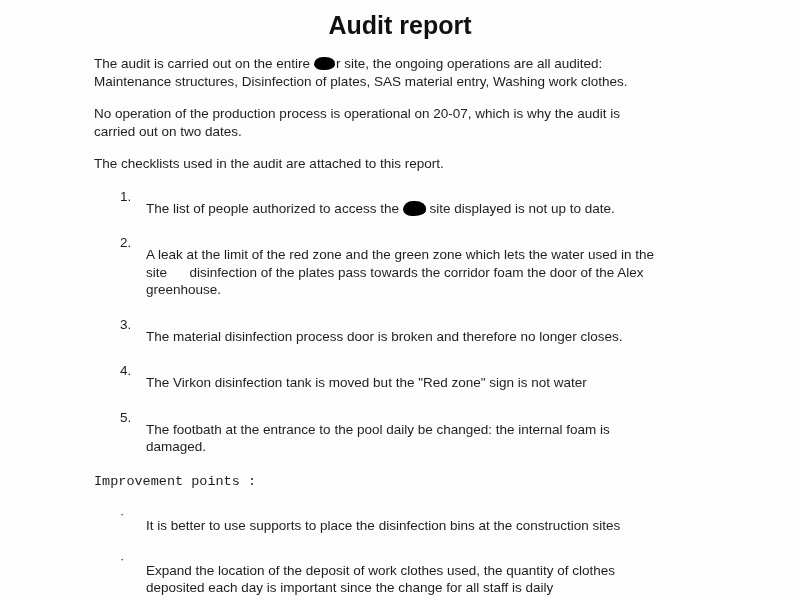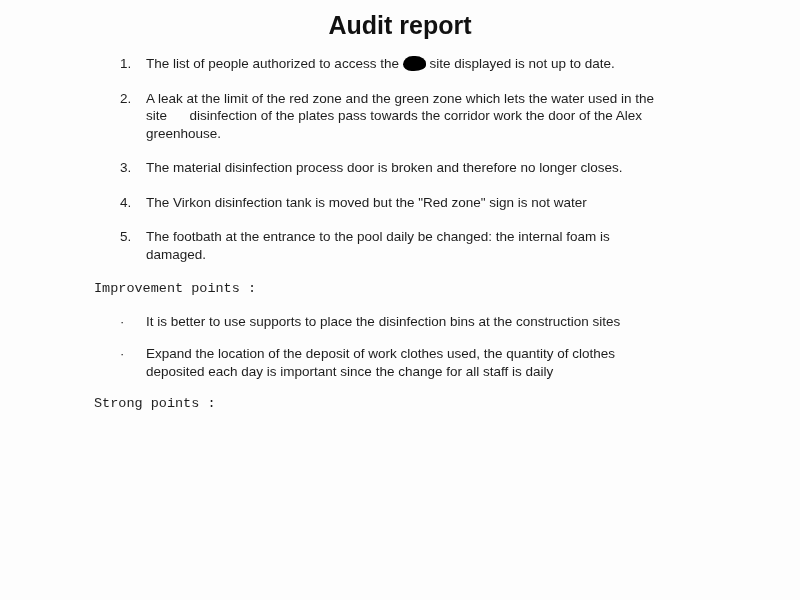--- a/index.html
+++ b/index.html
@@ -35,54 +35,60 @@
     margin-bottom: 17px;
   }
   .list-item .num {
     flex: 0 0 26px;
     margin-left: 26px;
     white-space: pre-wrap;
   }
   .list-item .itext {
     flex: 1;
     white-space: pre-wrap;
+    margin-top: 12px;
   }
   .bullet-item { margin-bottom: 15px; }
   .bullet-item .num { font-size: 13px; }
   .blob {
     display: inline-block;
     background: #000;
     border-radius: 48% 52% 58% 42% / 62% 55% 45% 50%;
     vertical-align: -2px;
   }
   .blob-1 { width: 21px; height: 13px; margin-right: 1px; }
   .blob-2 { width: 23px; height: 15px; vertical-align: -3px; }
   .section-heading { white-space: pre-wrap; font-family: Liberation Mono, monospace; }
 </style>
 </head>
 <body>
 
 <div class="page">
 
   <h1 class="doc-title">Audit report</h1>
 
+  <p class="para"><span>The audit is carried out on the entire </span><span class="blob blob-1"></span><span>r site, the ongoing operations are all audited:
+Maintenance structures, Disinfection of plates, SAS material entry, Washing work clothes.</span></p>
+
+  <p class="para">No operation of the production process is operational on 20-07, which is why the audit is
+carried out on two dates.</p>
 
 
-
+  <p class="para">The checklists used in the audit are attached to this report.</p>
 
 
   <div class="list-item">
     <span class="num">1.</span>
     <span class="itext"><span>The list of people authorized to access the </span><span class="blob blob-2"></span><span> site displayed is not up to date.</span></span>
   </div>
 
   <div class="list-item">
     <span class="num">2.</span>
     <span class="itext">A leak at the limit of the red zone and the green zone which lets the water used in the
-site      disinfection of the plates pass towards the corridor work the door of the Alex
+site      disinfection of the plates pass towards the corridor foam the door of the Alex
 greenhouse.</span>
   </div>
 
   <div class="list-item">
     <span class="num">3.</span>
     <span class="itext">The material disinfection process door is broken and therefore no longer closes.</span>
   </div>
 
   <div class="list-item">
     <span class="num">4.</span>

